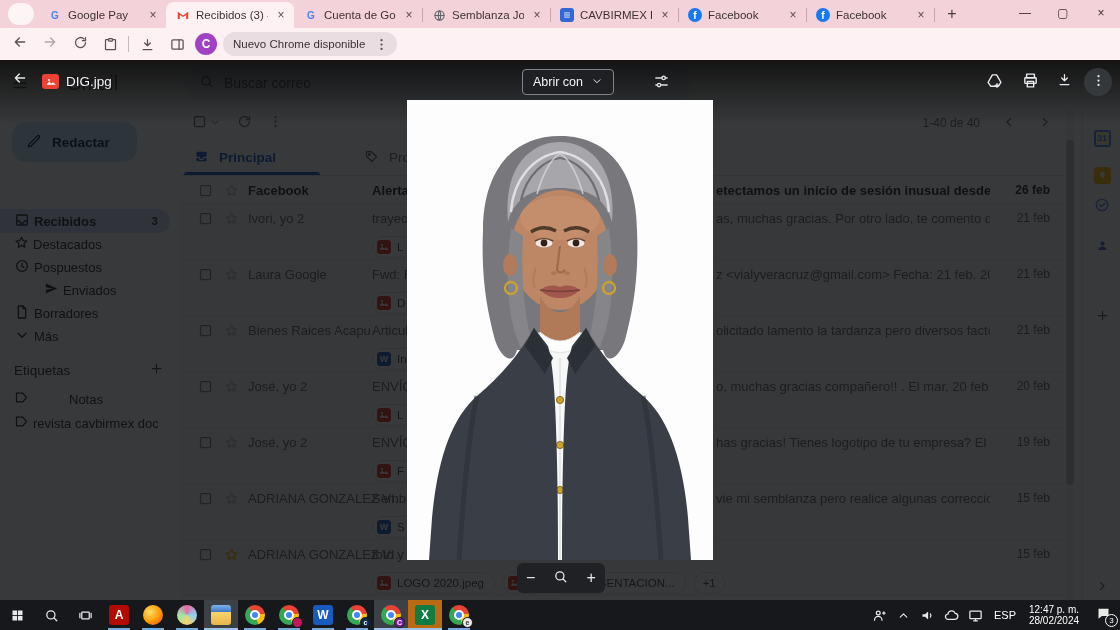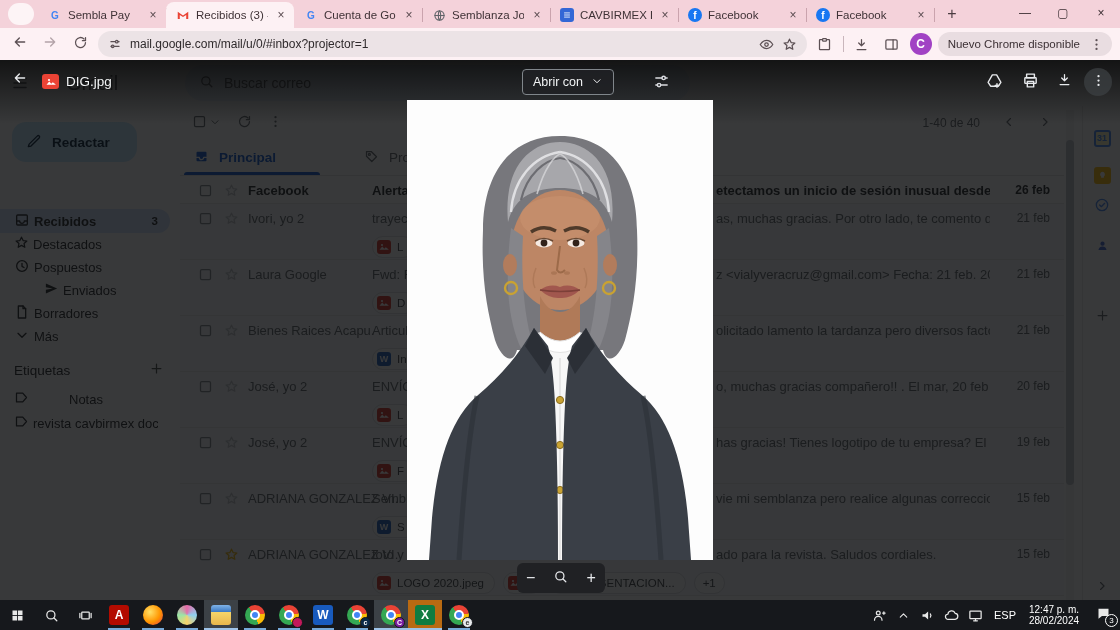--- a/index.html
+++ b/index.html
@@ -107,21 +107,21 @@
 <div class="stage">
 
   <div class="chrome">
     <div class="tabstrip">
       <div class="tabsearch">
           <span></span>
         </div>
       <div id="tabs" style="display:flex;">
           <div class="tab">
             <span class="fav" style="color: rgb(66, 133, 244);">G</span>
-            <span class="tlabel">Sembla Pay</span>
+            <span class="tlabel">Google Pay</span>
             <span class="tclose">×</span>
           </div>
           <div class="tab active">
             <span class="fav">
               <svg width="20" height="20" viewBox="0 0 24 24" fill="none" stroke="currentColor" stroke-width="2" stroke-linecap="round" stroke-linejoin="round">
                 <path d="M3 19V6.5L12 13l9-6.5V19h-3.5v-7L12 15.5 6.5 12v7z" fill="#ea4335" stroke="none"></path>
               </svg>
             </span>
             <span class="tlabel">Recibidos (3) - cavbirm</span>
             <span class="tclose">×</span>
@@ -177,41 +177,20 @@
       <span class="navic dis">
           <span><svg width="16" height="16" viewBox="0 0 24 24" fill="none" stroke="currentColor" stroke-width="2" stroke-linecap="round" stroke-linejoin="round">
               <path d="M5 12h14M13 6l6 6-6 6"></path>
             </svg></span>
         </span>
       <span class="navic">
           <span><svg width="15" height="15" viewBox="0 0 24 24" fill="none" stroke="currentColor" stroke-width="2" stroke-linecap="round" stroke-linejoin="round">
               <path d="M20 12a8 8 0 1 1-2.4-5.7M20 4v5h-5"></path>
             </svg></span>
         </span>
-      <div class="urlpill">
-        <span class="pillic">
-            <svg width="14" height="14" viewBox="0 0 24 24" fill="none" stroke="currentColor" stroke-width="2" stroke-linecap="round" stroke-linejoin="round">
-              <path d="M5 8h8M17 8h2M5 16h2M11 16h8"></path>
-              <circle cx="15" cy="8" r="2.2"></circle>
-              <circle cx="8" cy="16" r="2.2"></circle>
-            </svg>
-          </span>
-        <span class="urltext">mail.google.com/mail/u/0/#inbox?projector=1</span>
-        <span class="pillic">
-            <svg width="15" height="15" viewBox="0 0 24 24" fill="none" stroke="currentColor" stroke-width="2" stroke-linecap="round" stroke-linejoin="round">
-              <path d="M2 12s4-6.5 10-6.5S22 12 22 12s-4 6.5-10 6.5S2 12 2 12z"></path>
-              <circle cx="12" cy="12" r="2.8"></circle>
-            </svg>
-          </span>
-        <span class="pillic">
-            <svg width="15" height="15" viewBox="0 0 24 24" fill="none" stroke="currentColor" stroke-width="2" stroke-linecap="round" stroke-linejoin="round">
-              <path d="M12 3.5l2.6 5.4 6 .7-4.5 4.1 1.2 5.9-5.3-3-5.3 3 1.2-5.9L3.4 9.6l6-.7z"></path>
-            </svg>
-          </span>
-      </div>
       <span class="navic">
           <svg width="15" height="15" viewBox="0 0 24 24" fill="none" stroke="currentColor" stroke-width="2" stroke-linecap="round" stroke-linejoin="round">
             <path d="M16 4h3a1 1 0 0 1 1 1v14a1 1 0 0 1-1 1H5a1 1 0 0 1-1-1V5a1 1 0 0 1 1-1h3"></path>
             <rect x="9" y="2.5" width="6" height="4" rx="1"></rect>
           </svg>
         </span>
       <span class="tdiv"></span>
       <span class="navic">
           <svg width="15" height="15" viewBox="0 0 24 24" fill="none" stroke="currentColor" stroke-width="2" stroke-linecap="round" stroke-linejoin="round">
             <path d="M12 4v10m0 0l-4.5-4.5M12 14l4.5-4.5M5 20h14"></path>
@@ -503,21 +482,20 @@
           </div>
           <div class="mrow" style="top: 364px; height: 56px;">
             <span class="cb"><svg width="15" height="15" viewBox="0 0 24 24" fill="none" stroke="currentColor" stroke-width="2" stroke-linecap="round" stroke-linejoin="round">
                 <rect x="4" y="4" width="16" height="16" rx="2"></rect>
               </svg></span>
             <span class="st on"><svg width="15" height="15" viewBox="0 0 24 24" fill="none" stroke="currentColor" stroke-width="2" stroke-linecap="round" stroke-linejoin="round">
                 <path d="M12 3.5l2.6 5.4 6 .7-4.5 4.1 1.2 5.9-5.3-3-5.3 3 1.2-5.9L3.4 9.6l6-.7z"></path>
               </svg></span>
             <span class="snd">ADRIANA GONZALEZ VI.</span>
             <span class="sbj">foto y s</span>
-            <span class="snp">ado para la revista. Saludos cordiales.</span>
             <span class="dt">15 feb</span>
             <span class="chips">
               <span class="chip"><span class="cicon" style="background:#d93025">
                   <svg width="12" height="12" viewBox="0 0 24 24" fill="none" stroke="currentColor" stroke-width="2" stroke-linecap="round" stroke-linejoin="round">
                     <path d="M3 17.5l5.5-6.5 4 4.5 3-3 5.5 4v1z" fill="#fff" stroke="none"></path>
                     <circle cx="8" cy="8" r="2.2" fill="#fff" stroke="none"></circle>
                   </svg>
                 </span>LOGO 2020.jpeg</span>
               <span class="chip"><span class="cicon" style="background:#d93025">
                   <svg width="12" height="12" viewBox="0 0 24 24" fill="none" stroke="currentColor" stroke-width="2" stroke-linecap="round" stroke-linejoin="round">

